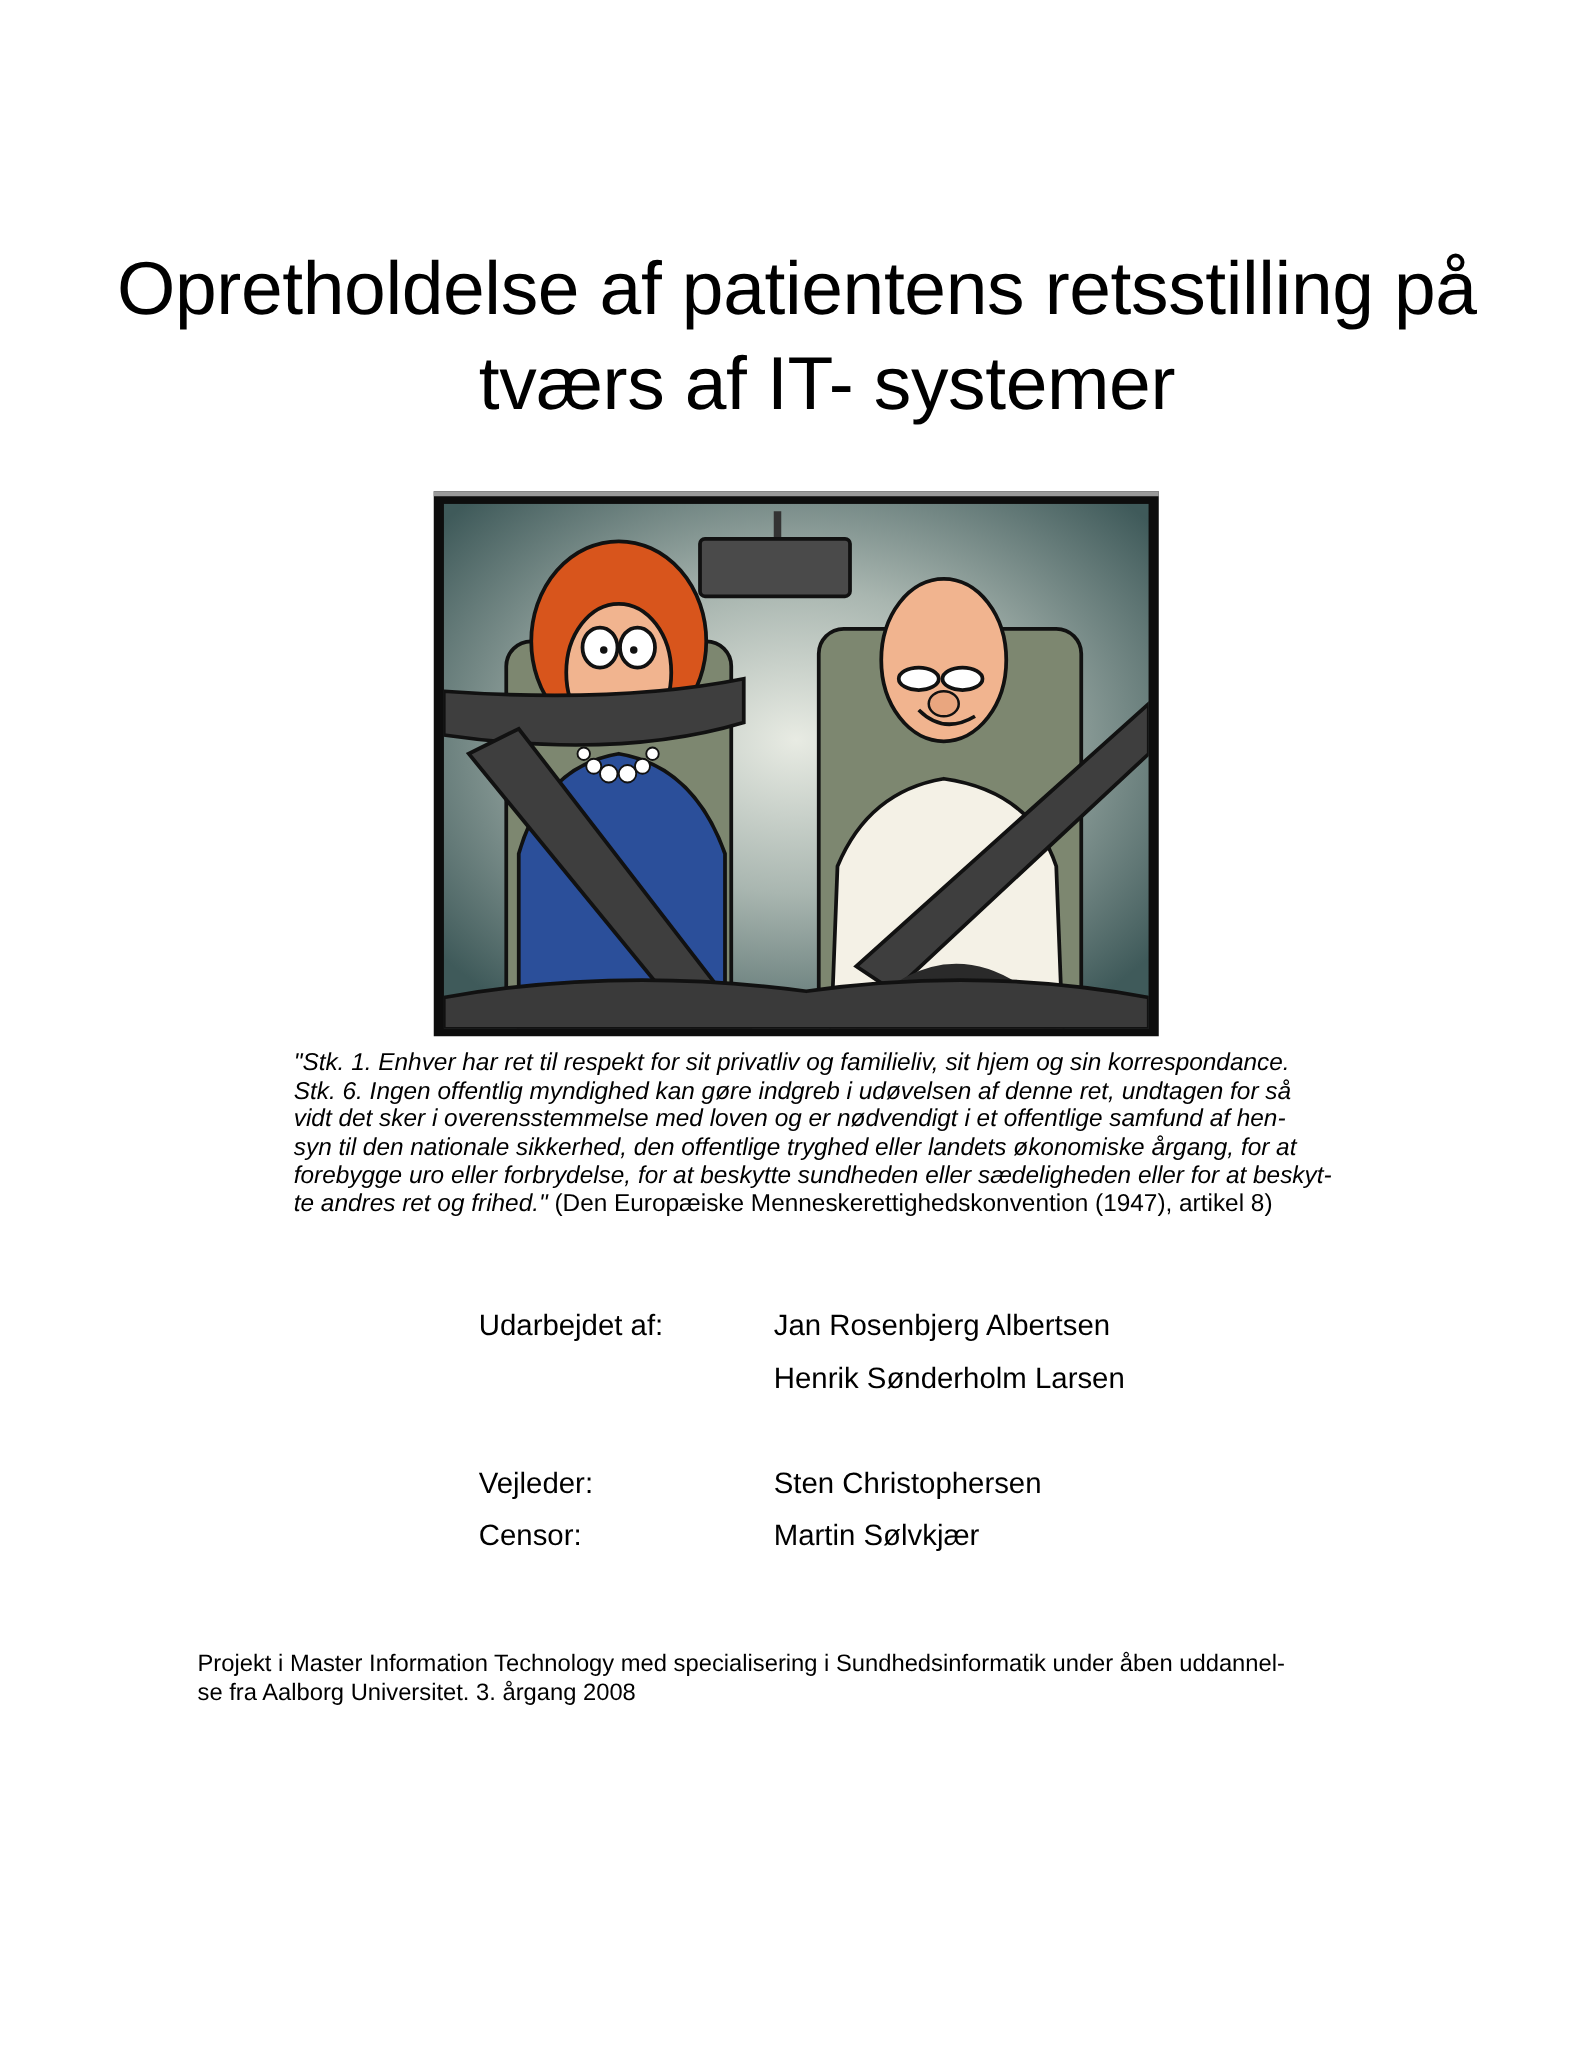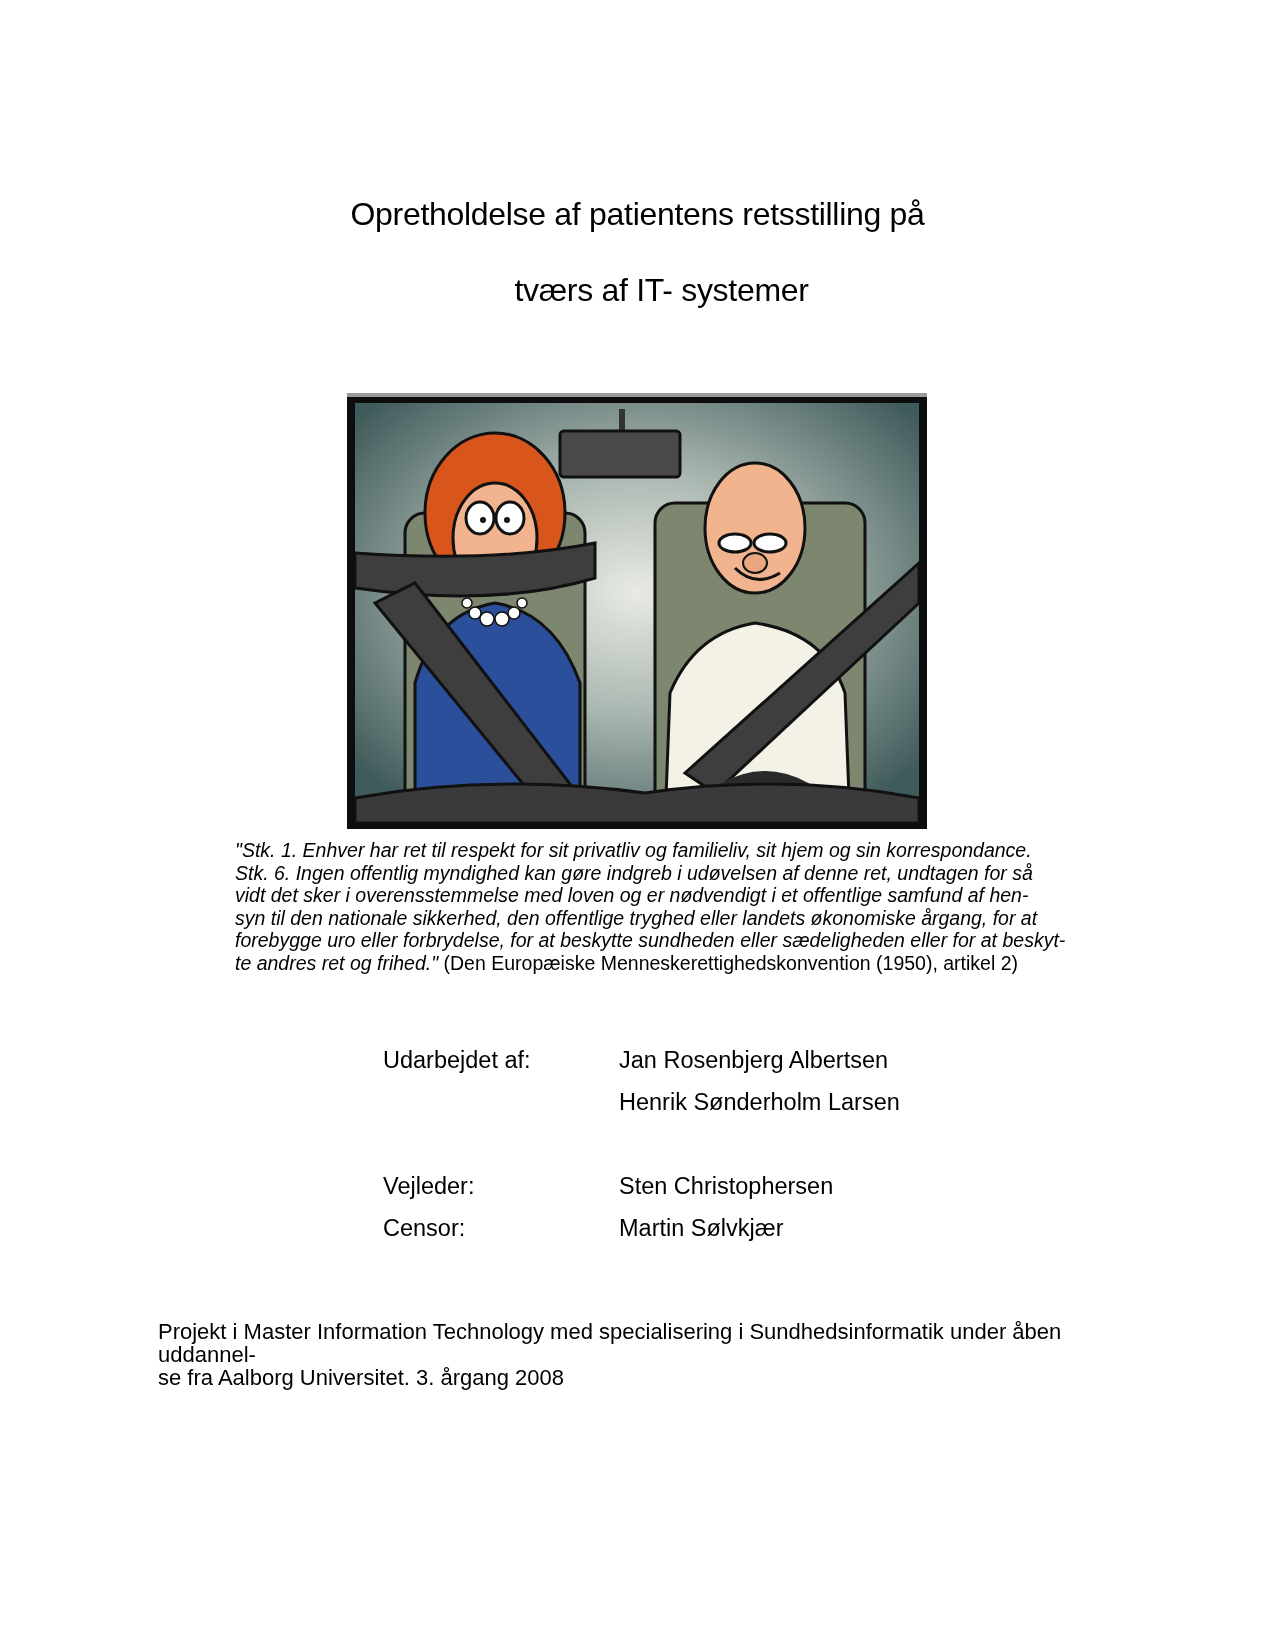--- a/index.html
+++ b/index.html
@@ -1,32 +1,32 @@
 <!DOCTYPE html>
 <html><head>
   <meta charset="utf-8">
   <style>
     html, body { margin: 0; padding: 0; background: #ffffff; }
     body { width: 1275px; height: 1651px; position: relative; overflow: hidden;
            font-family: "Liberation Sans", sans-serif; color: #000; }
     .title { position: absolute; left: 0; width: 1275px; text-align: center;
-             font-size: 32px; letter-spacing: -0.3px; }
+             font-size: 60px; letter-spacing: -0.3px; }
     .title.l1 { top: 196px; }
     .title.l2 { top: 272px; margin-left: 24px; }
     .cartoon { position: absolute; left: 347px; top: 393px; width: 580px; height: 436px;
                background: #0d0d0d; border-top: 4px solid #9a9a9a; box-sizing: border-box; }
     .cartoon svg { position: absolute; left: 8px; top: 6px; }
     .quote { position: absolute; left: 235px; top: 839px; width: 880px;
              font-size: 19.5px; line-height: 22.5px; }
     .quote .it { font-style: italic; }
     .credits { position: absolute; left: 383px; font-size: 23.5px; }
     .credits .lbl { position: absolute; left: 0; white-space: nowrap; }
     .credits .val { position: absolute; left: 236px; white-space: nowrap; }
     .footer { position: absolute; left: 158px; top: 1320px; width: 960px;
-              font-size: 22px; line-height: 23px; }
+              font-size: 19px; line-height: 23px; }
   </style>
 </head>
 <body>
 
 <div class="title l1">Opretholdelse af patientens retsstilling på</div>
 <div class="title l2">tværs af IT- systemer</div>
 
 <div class="cartoon">
   <svg width="564" height="420" viewBox="0 0 564 420">
     <defs>
@@ -83,21 +83,21 @@
     <path d="M0 395 Q140 370 290 390 Q430 370 564 395 L564 420 L0 420 Z" fill="#3a3a3a" stroke="#111" stroke-width="3"></path>
   </svg>
 </div>
 
 <div class="quote">
   <span class="it">"Stk. 1. Enhver har ret til respekt for sit privatliv og familieliv, sit hjem og sin korrespondance.</span><br>
   <span class="it">Stk. 6. Ingen offentlig myndighed kan gøre indgreb i udøvelsen af denne ret, undtagen for så</span><br>
   <span class="it">vidt det sker i overensstemmelse med loven og er nødvendigt i et offentlige samfund af hen-</span><br>
   <span class="it">syn til den nationale sikkerhed, den offentlige tryghed eller landets økonomiske årgang, for at</span><br>
   <span class="it">forebygge uro eller forbrydelse, for at beskytte sundheden eller sædeligheden eller for at beskyt-</span><br>
-  <span class="it">te andres ret og frihed."</span><span> (Den Europæiske Menneskerettighedskonvention (1950), artikel 2)</span>
+  <span class="it">te andres ret og frihed."</span><span> (Den Europæiske Menneskerettighedskonvention (1947), artikel 8)</span>
 </div>
 
 <div class="credits" style="top:1047px;">
   <span class="lbl">Udarbejdet af:</span>
   <span class="val">Jan Rosenbjerg Albertsen</span>
 </div>
 <div class="credits" style="top:1089px;">
   <span class="val">Henrik Sønderholm Larsen</span>
 </div>
 <div class="credits" style="top:1173px;">

